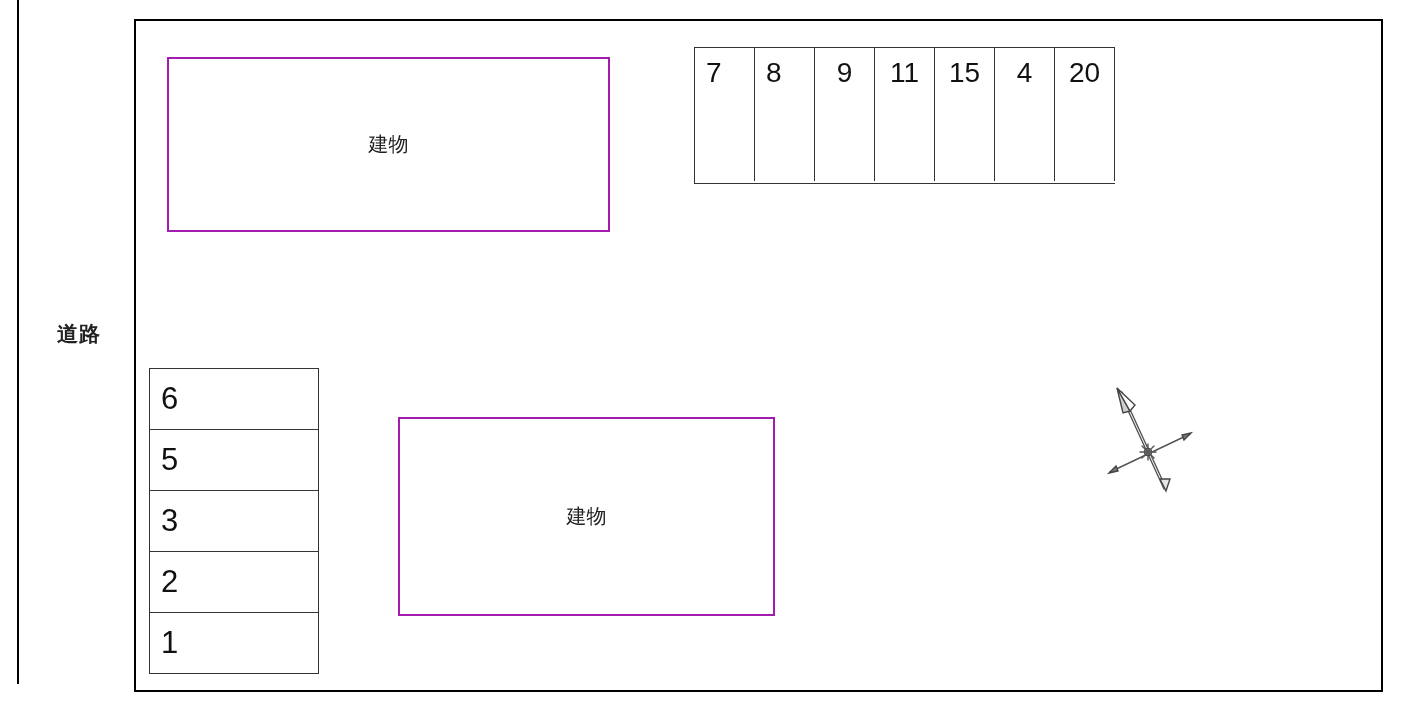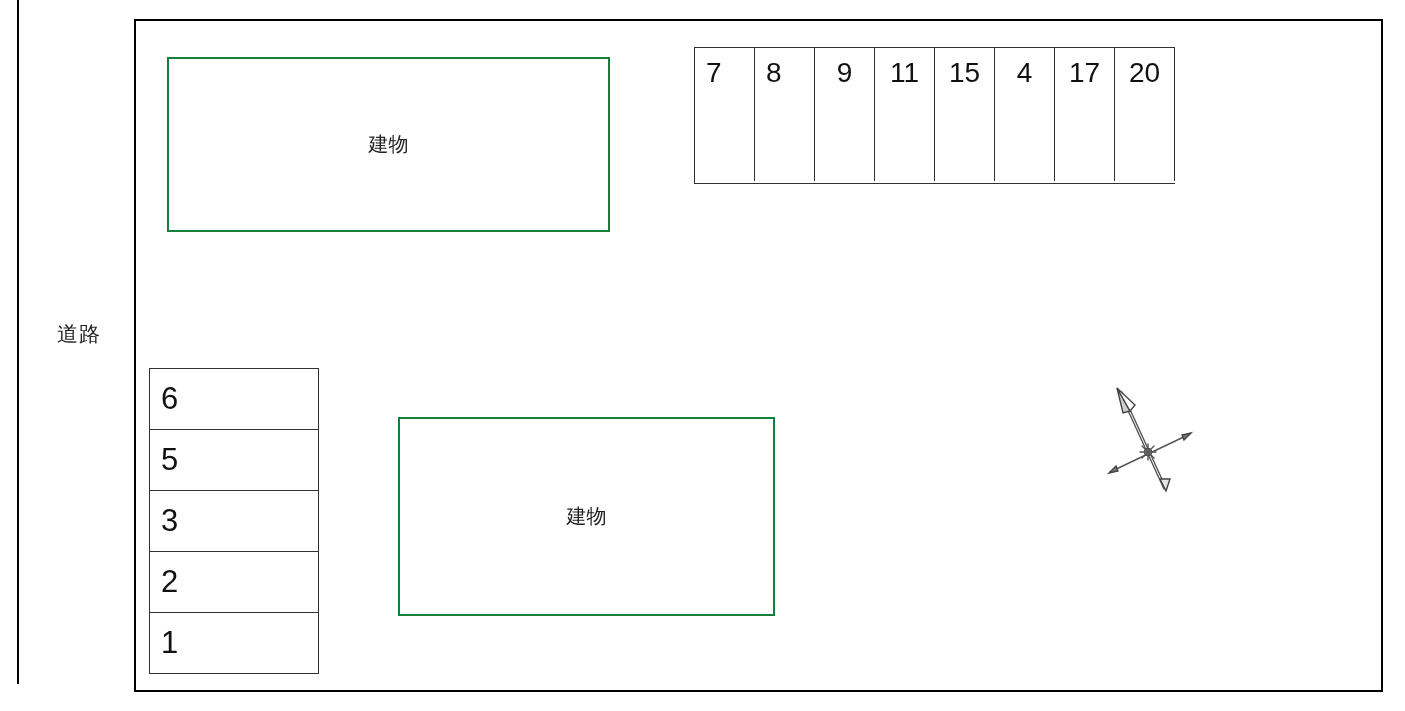--- a/index.html
+++ b/index.html
@@ -22,36 +22,36 @@
       width: 2px;
       height: 684px;
       background: #000;
     }
     .road-label {
       position: absolute;
       left: 57px;
       top: 320px;
       font-family: "DejaVu Sans", sans-serif;
       font-size: 21px;
-      font-weight: 400;
+      font-weight: 700;
       color: #222;
       letter-spacing: 1px;
     }
     .lot {
       position: absolute;
       left: 134px;
       top: 19px;
       width: 1249px;
       height: 673px;
       border: 2px solid #000;
       box-sizing: border-box;
     }
     .building {
       position: absolute;
-      border: 2px solid #15803d;
+      border: 2px solid #a21caf;
       box-sizing: border-box;
       display: flex;
       align-items: center;
       justify-content: center;
     }
     .building span {
       font-family: "DejaVu Sans", sans-serif;
       font-size: 20px;
       font-weight: 300;
       color: #222;
@@ -160,23 +160,20 @@
   <div class="space">
       <span>11</span>
     </div>
   <div class="space">
       <span>15</span>
     </div>
   <div class="space">
       <span>4</span>
     </div>
   <div class="space">
-      <span>17</span>
-    </div>
-  <div class="space">
       <span>20</span>
     </div>
 </div>
 
 <div class="left-stack">
   <div class="space">
       <span>6</span>
     </div>
   <div class="space">
       <span>5</span>

